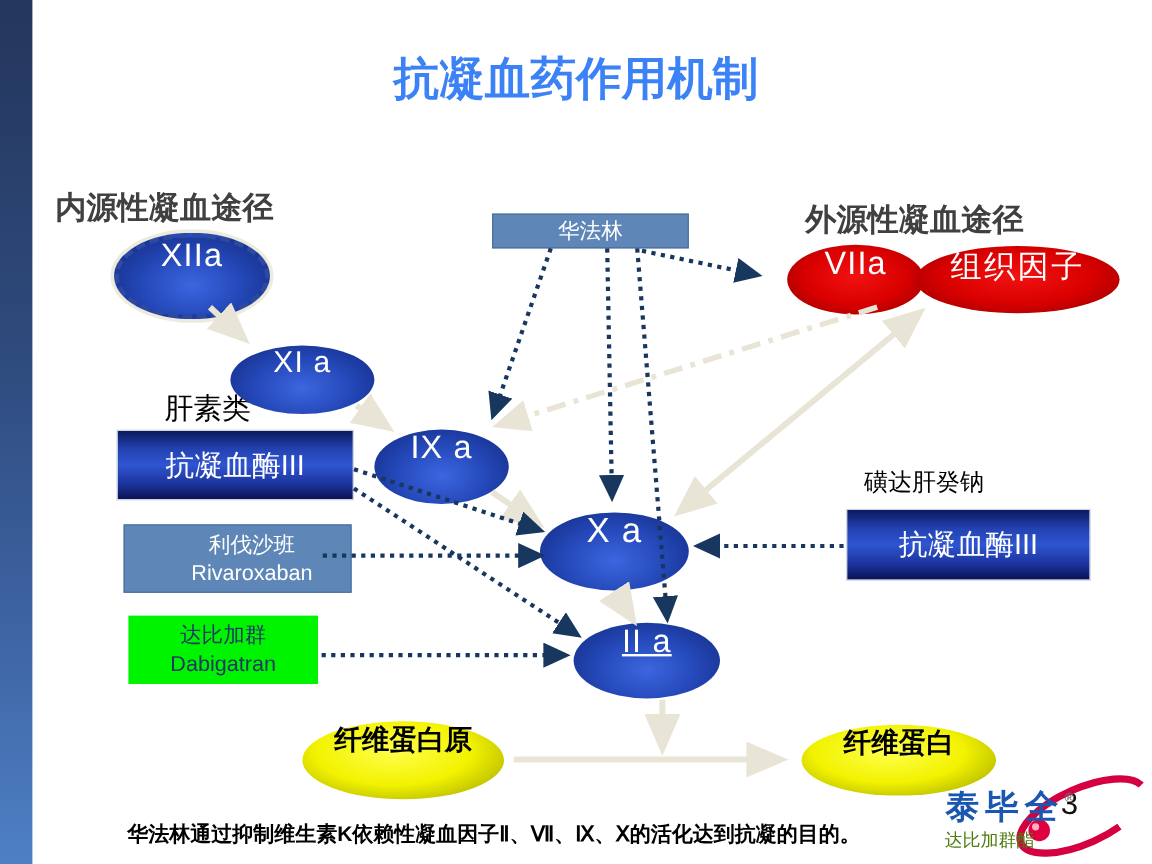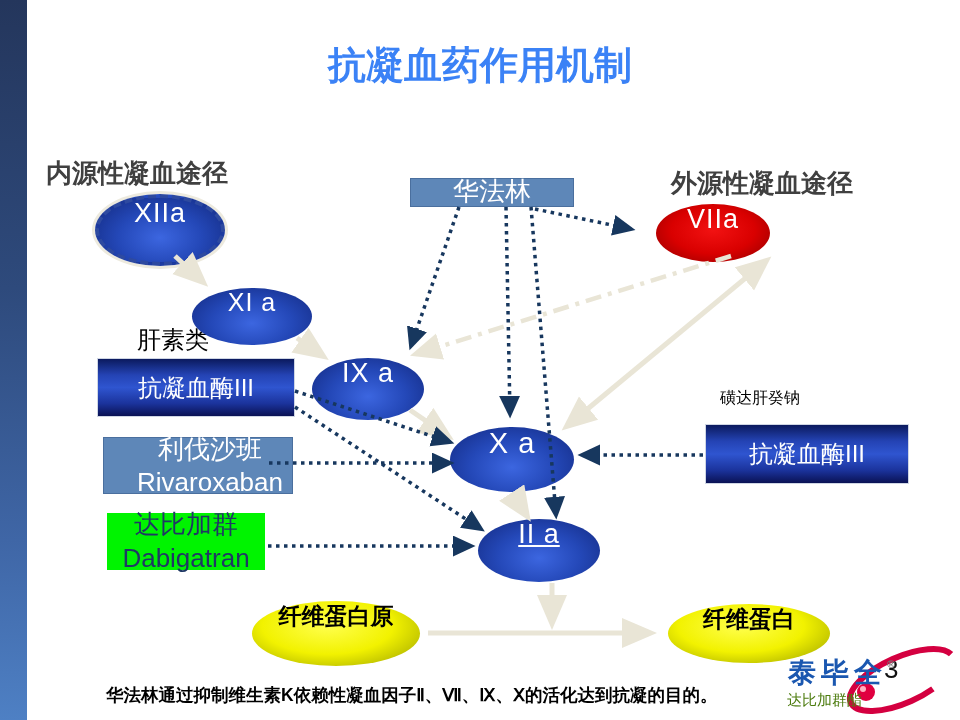--- a/index.html
+++ b/index.html
@@ -20,21 +20,21 @@
               color:#000;}
   .ftext{font-size:27px;letter-spacing:1px;}
   .ytext{font-size:23px;font-weight:bold;}
   .dashed-border{border:4px dashed #2e4aa0;box-shadow:0 0 0 3px #edeade;}
   .steel-box{background:#5e87b8;border:1px solid #4a6f9e;color:#fff;display:flex;flex-direction:column;
              align-items:center;justify-content:center;z-index:2;line-height:1.25;}
   .grad-blue-box{background:linear-gradient(180deg,#0b1a5e 0%,#2443b4 28%,#2f55d0 50%,#1b339c 78%,#0a1254 100%);
                  border:1px solid #cfd6e4;color:#fff;display:flex;align-items:center;justify-content:center;z-index:2;}
   .green-box{background:#00f400;color:#1f3864;display:flex;flex-direction:column;align-items:center;
              justify-content:center;z-index:2;line-height:1.3;}
-  .boxtext{font-size:26px;}
+  .boxtext{font-size:18px;}
   .serif{font-family:"Liberation Serif",serif;}
   .footnote{left:106px;top:683px;font-size:17.5px;font-weight:bold;color:#000;z-index:2;white-space:nowrap;}
   .arrows{position:absolute;left:0;top:0;z-index:3;pointer-events:none;}
   .pagenum{left:884px;top:654px;font-size:26px;color:#111;z-index:2;}
   .brand{left:788px;top:654px;font-size:28px;font-weight:bold;color:#1a57b0;letter-spacing:5px;z-index:4;white-space:nowrap;}
   .brand .reg{font-size:11px;letter-spacing:0;vertical-align:14px;color:#777;}
   .brand-sub{left:787px;top:691px;font-size:15px;color:#4d7c0f;z-index:4;white-space:nowrap;}
   .swoosh{left:836px;top:640px;z-index:3;}
 </style>
 </head>
@@ -75,39 +75,42 @@
       <line x1="295" y1="407" x2="481" y2="529" marker-end="url(#mNavy)"></line>
       <line x1="269" y1="463" x2="450" y2="463" marker-end="url(#mNavy)"></line>
       <line x1="268" y1="546" x2="471" y2="546" marker-end="url(#mNavy)"></line>
       <line x1="703" y1="455" x2="582" y2="455" marker-end="url(#mNavy)"></line>
     </g>
   </svg>
 
   <div class="abs pathway-label" style="left:46px;top:156px;">内源性凝血途径</div>
   <div class="abs pathway-label" style="left:671px;top:166px;">外源性凝血途径</div>
   <div class="abs black-label" style="left:137px;top:324px;">肝素类</div>
-  <div class="abs black-label" style="left:720px;top:388px;font-size:16px;">磺达肝癸钠</div>
+  <div class="abs black-label" style="left:720px;top:388px;font-size:20px;">磺达肝癸钠</div>
 
   <div class="abs ellipse blue-ell dashed-border" style="left:95px;top:194px;width:122px;height:64px;">
     <span class="ftext">XIIa</span>
   </div>
   <div class="abs ellipse blue-ell" style="left:192px;top:288px;width:120px;height:57px;">
     <span class="ftext" style="font-size:25px;">XI a</span>
   </div>
   <div class="abs ellipse blue-ell" style="left:312px;top:358px;width:112px;height:62px;">
     <span class="ftext">IX a</span>
   </div>
   <div class="abs ellipse blue-ell" style="left:450px;top:427px;width:124px;height:65px;">
     <span class="ftext" style="font-size:29px;">X a</span>
   </div>
   <div class="abs ellipse blue-ell" style="left:478px;top:519px;width:122px;height:63px;text-decoration:underline;">
     <span class="ftext">II a</span>
   </div>
   <div class="abs ellipse red-ell" style="left:656px;top:204px;width:114px;height:58px;">
     <span class="ftext">VIIa</span>
+  </div>
+  <div class="abs ellipse red-ell" style="left:763px;top:205px;width:170px;height:56px;">
+    <span class="ftext" style="font-size:26px;letter-spacing:2px;">组织因子</span>
   </div>
   <div class="abs ellipse yellow-ell" style="left:252px;top:601px;width:168px;height:65px;">
     <span class="ytext">纤维蛋白原</span>
   </div>
   <div class="abs ellipse yellow-ell" style="left:668px;top:604px;width:162px;height:59px;">
     <span class="ytext">纤维蛋白</span>
   </div>
 
   <div class="abs steel-box serif" style="left:410px;top:178px;width:162px;height:27px;">
     <span class="boxtext">华法林</span>

